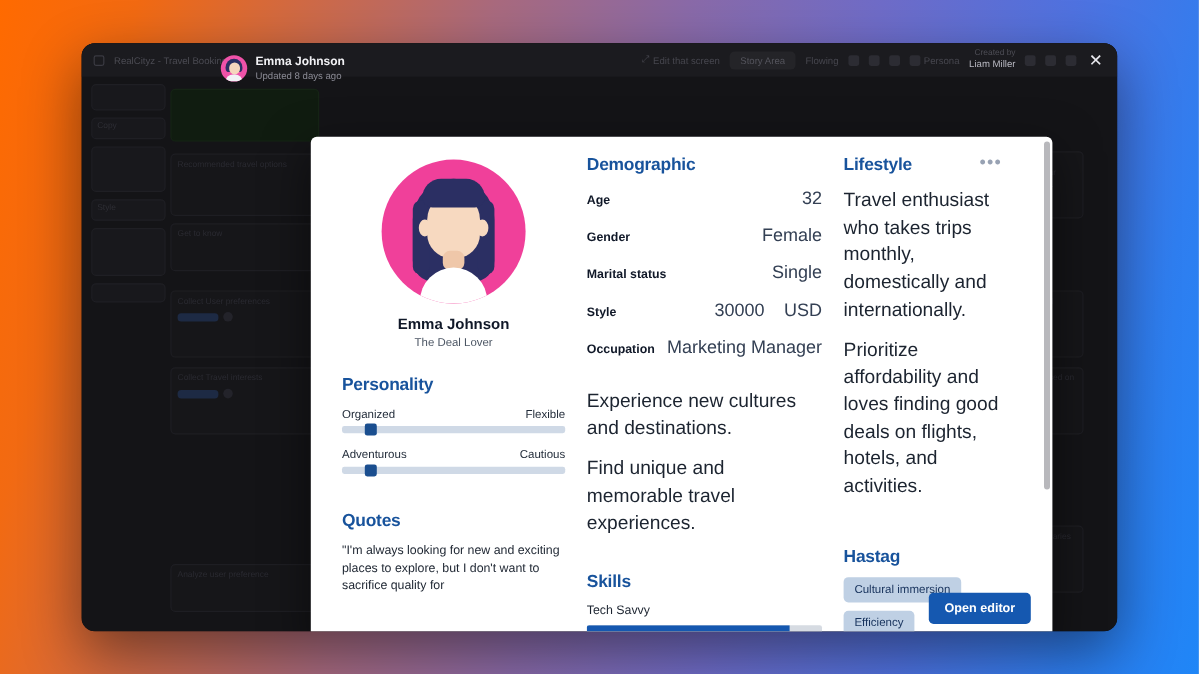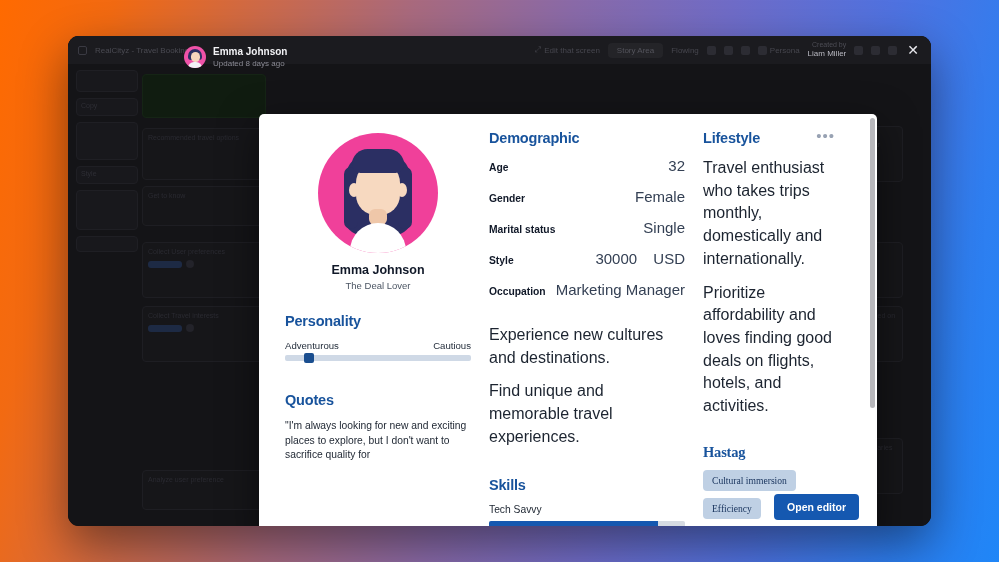--- a/index.html
+++ b/index.html
@@ -202,21 +202,21 @@
   .dots {
     position:absolute; right: 16px; top: -2px;
     color:#98a2b3; font-size: 15px; letter-spacing: 1px; line-height: 1;
     cursor: pointer;
   }
   .tags { display:flex; flex-wrap:wrap; gap:7px; margin-top: -2px; }
   .tag {
     background:#bfd0e4; color:#17325c;
     font-size:9.6px; padding:5px 9px; border-radius:4px;
   }
-  .hastag-block { margin-top: 26px; font-family: Liberation Serif, serif; }
+  .hastag-block { margin-top: 38px; }
   .challenges-block { margin-top: 28px; }
 
   .open-editor {
     position: absolute; right: 18px; bottom: 16px;
     background:#1558b0; color:#fff;
     font-size:10.5px; font-weight:bold;
     padding: 7px 13px; border-radius:4px;
     border: none; cursor: pointer; z-index: 20;
   }
 </style>
@@ -355,20 +355,29 @@
             <div class="ab-neck"></div>
             <div class="ab-body"></div>
           </div>
           <div class="pc-name">Emma Johnson</div>
           <div class="pc-role">The Deal Lover</div>
         </div>
 
         <div class="p-block">
           <h2 class="sec">Personality</h2>
 
+          <div class="slider-row">
+            <div class="slider-labels">
+              <span>Organized</span>
+              <span>Flexible</span>
+            </div>
+            <div class="track">
+              <div class="thumb-sq" id="pt0" style="left: 13%;"></div>
+            </div>
+          </div>
 
           <div class="slider-row">
             <div class="slider-labels">
               <span>Adventurous</span>
               <span>Cautious</span>
             </div>
             <div class="track">
               <div class="thumb-sq" id="pt1" style="left: 13%;"></div>
             </div>
           </div>

